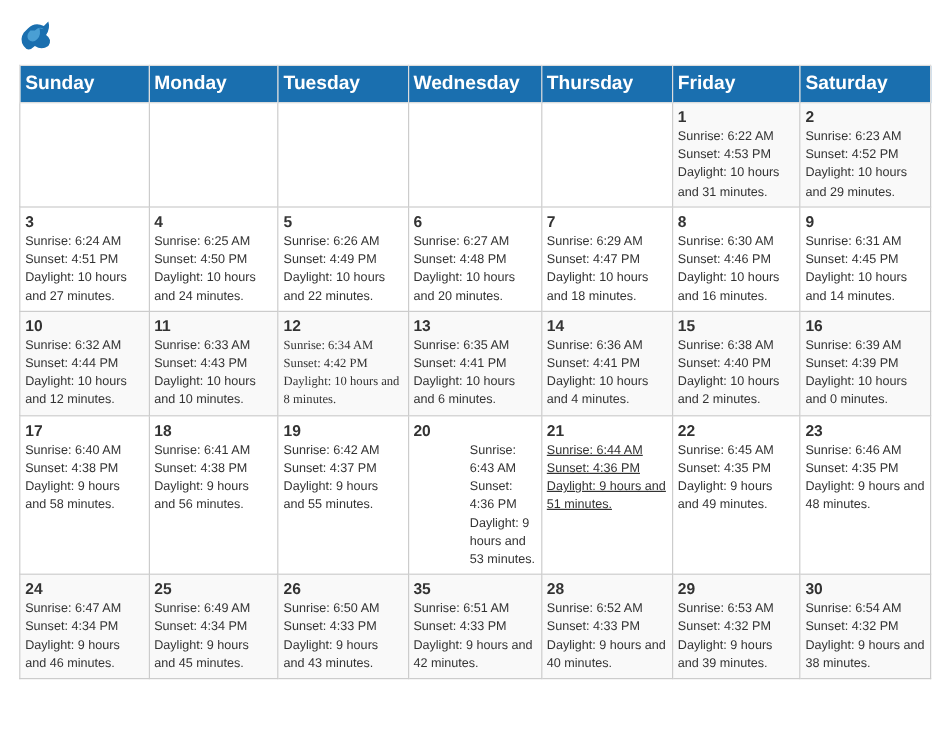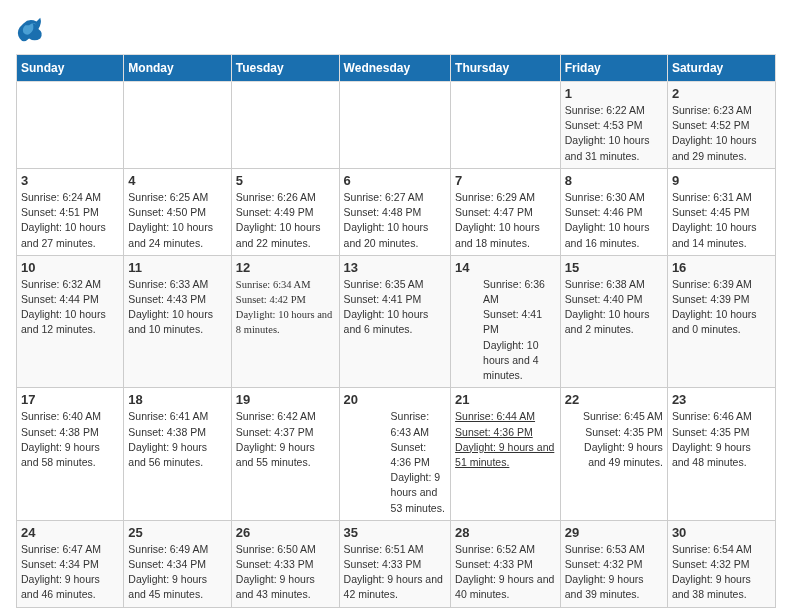--- a/index.html
+++ b/index.html
@@ -50,21 +50,21 @@
     .calendar {
       width: 100%;
       border-collapse: collapse;
       font-size: 11px;
     }
     .calendar thead tr th {
       background-color: #1a6faf;
       color: #fff;
       padding: 6px 4px;
       text-align: left;
-      font-size: 12px;
+      font-size: 16px;
       border: 1px solid #ddd;
     }
     .calendar tbody tr td {
       border: 1px solid #ccc;
       vertical-align: top;
       padding: 4px;
       width: 113px;
       min-height: 80px;
       background: #fff;
     }
@@ -201,21 +201,21 @@
 Daylight: 10 hours and 8 minutes.</div>
         </td>
         <td>
           <div class="day-number">13</div>
           <div class="day-info" style="white-space: pre-line;">Sunrise: 6:35 AM
 Sunset: 4:41 PM
 Daylight: 10 hours and 6 minutes.</div>
         </td>
         <td>
           <div class="day-number">14</div>
-          <div class="day-info" style="white-space: pre-line; margin-left: 28px;">Sunrise: 6:36 AM
+          <div class="day-info" style="white-space: pre-line;">Sunrise: 6:36 AM
 Sunset: 4:41 PM
 Daylight: 10 hours and 4 minutes.</div>
         </td>
         <td>
           <div class="day-number">15</div>
           <div class="day-info" style="white-space: pre-line;">Sunrise: 6:38 AM
 Sunset: 4:40 PM
 Daylight: 10 hours and 2 minutes.</div>
         </td>
         <td>
@@ -251,21 +251,21 @@
 Daylight: 9 hours and 53 minutes.</div>
         </td>
         <td>
           <div class="day-number">21</div>
           <div class="day-info" style="white-space: pre-line; text-decoration: underline;">Sunrise: 6:44 AM
 Sunset: 4:36 PM
 Daylight: 9 hours and 51 minutes.</div>
         </td>
         <td>
           <div class="day-number">22</div>
-          <div class="day-info" style="white-space: pre-line; text-align: right;">Sunrise: 6:45 AM
+          <div class="day-info" style="white-space: pre-line;">Sunrise: 6:45 AM
 Sunset: 4:35 PM
 Daylight: 9 hours and 49 minutes.</div>
         </td>
         <td>
           <div class="day-number">23</div>
           <div class="day-info" style="white-space: pre-line;">Sunrise: 6:46 AM
 Sunset: 4:35 PM
 Daylight: 9 hours and 48 minutes.</div>
         </td>
       </tr>

